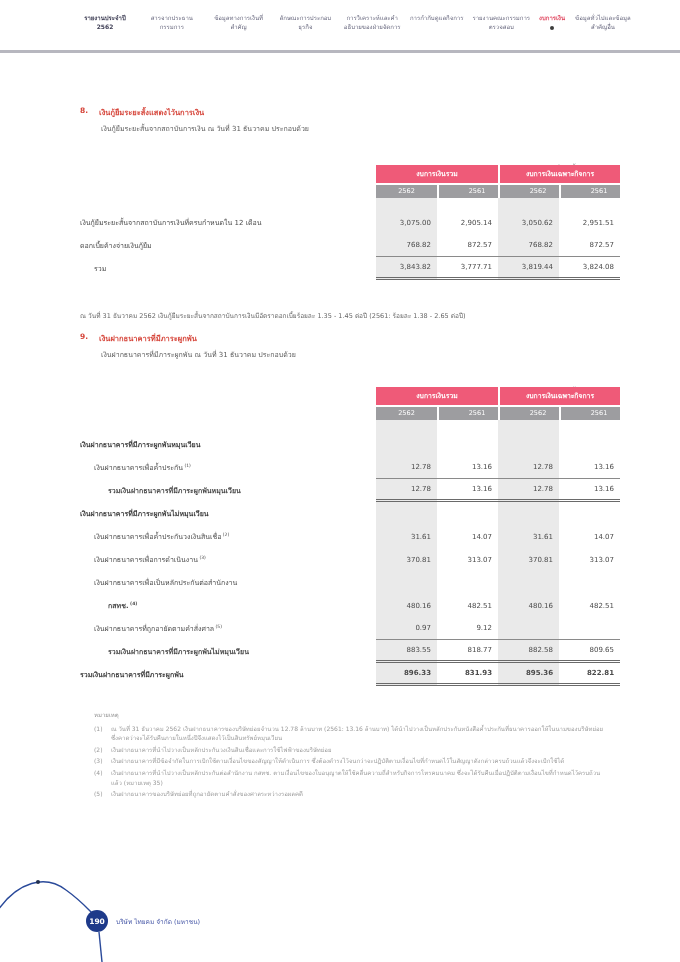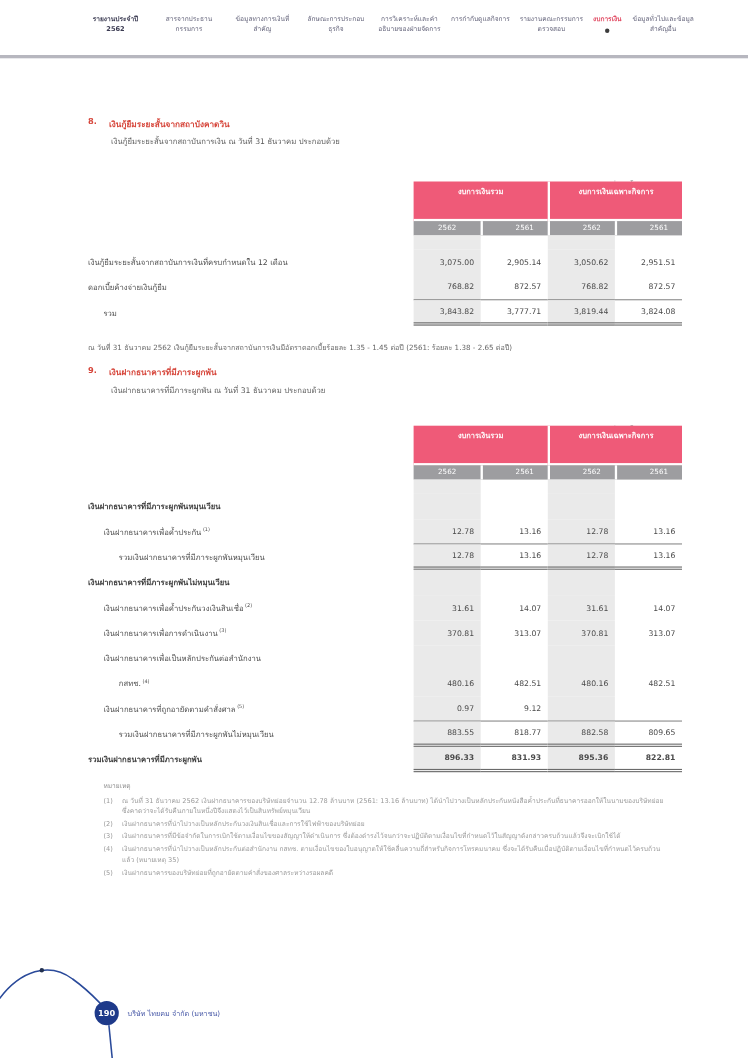--- a/index.html
+++ b/index.html
@@ -27,32 +27,32 @@
   .section{position:absolute;left:80px;width:540px;}
   .sec-head{display:flex;gap:11px;font-size:7.5px;font-weight:bold;color:var(--red);}
   .sec-sub{margin-top:5px;margin-left:21px;font-size:7px;color:#5a5a5a;}
   .unit{position:absolute;left:396px;width:200px;text-align:right;font-size:6.5px;color:#777;margin-top:12px;}
   .note-par{position:absolute;left:80px;width:540px;font-size:6.5px;color:#666;}
   
   .fin-table{position:absolute;left:80px;width:540px;font-size:7px;}
   .trow{display:grid;grid-template-columns:296px 61px 61px 61px 61px;align-items:center;}
   .hlabel{background:transparent;}
   .thead-pink .group{background:var(--pink);color:#fff;font-weight:bold;text-align:center;
-    font-size:6.8px;height:36px;line-height:18px;border-bottom:2px solid #fff;box-sizing:border-box;}
+    font-size:6.8px;height:20px;line-height:18px;border-bottom:2px solid #fff;box-sizing:border-box;}
   .thead-pink .group + .group{border-left:2px solid #fff;}
   .thead-gray .ycell{background:var(--gray-head);color:#fff;text-align:center;font-size:6.5px;
     height:13px;line-height:13px;box-sizing:border-box;}
   .thead-gray .ycell + .ycell{border-left:2px solid #fff;padding-left:17px;}
   .trow.spacer{height:13px;}
   .trow.spacer .vcell{height:13px;}
   .trow.body{min-height:23px;}
   .lcell{align-self:center;padding:2px 4px 2px 0;color:#4a4a4a;}
   .lcell.bold{font-weight:bold;color:#3f3f3f;}
   .ind1{padding-left:14px;}
-  .ind2{padding-left:28px;}
+  .ind2{padding-left:28px;font-weight:bold;}
   .lcell sup{font-size:4.5px;vertical-align:super;}
   .vcell{align-self:stretch;display:flex;align-items:center;justify-content:flex-end;
     padding-right:6px;box-sizing:border-box;color:#4a4a4a;}
   .vcell.shaded{background:var(--shade);text-align:right;}
   .rule-s .vcell{border-bottom:1px solid #8a8a8a;}
   .rule-d .vcell{border-bottom:3px double #6a6a6a;}
   .bold-vals .vcell{font-weight:bold;}
   
   .footnotes{position:absolute;left:94px;width:514px;font-size:6px;color:#9a9a9a;line-height:1.6;}
   .fn-head{margin-bottom:4px;color:#8c8c8c;}
@@ -94,21 +94,21 @@
     </div>
     <div class="nav-item">
       <span>ข้อมูลทั่วไปและข้อมูลสำคัญอื่น</span>
     </div>
   </nav>
 <div class="nav-rule"></div>
 
 <div class="section" style="top:106px">
   <div class="sec-head">
     <span>8.</span>
-    <span>เงินกู้ยืมระยะสั้นจากสถาบังคาดวิน</span>
+    <span>เงินกู้ยืมระยะสั้งแสดงไวันการเงิน</span>
   </div>
   <div class="sec-sub">เงินกู้ยืมระยะสั้นจากสถาบันการเงิน ณ วันที่ 31 ธันวาคม ประกอบด้วย</div>
 </div>
 
 <div class="unit" style="top:150px">หน่วย: ล้านบาท</div>
 
 <div class="fin-table" style="top:165px">
     <div class="trow thead-pink">
       <div class="hlabel"></div>
       <div class="group" style="grid-column: span 2;">งบการเงินรวม</div>

